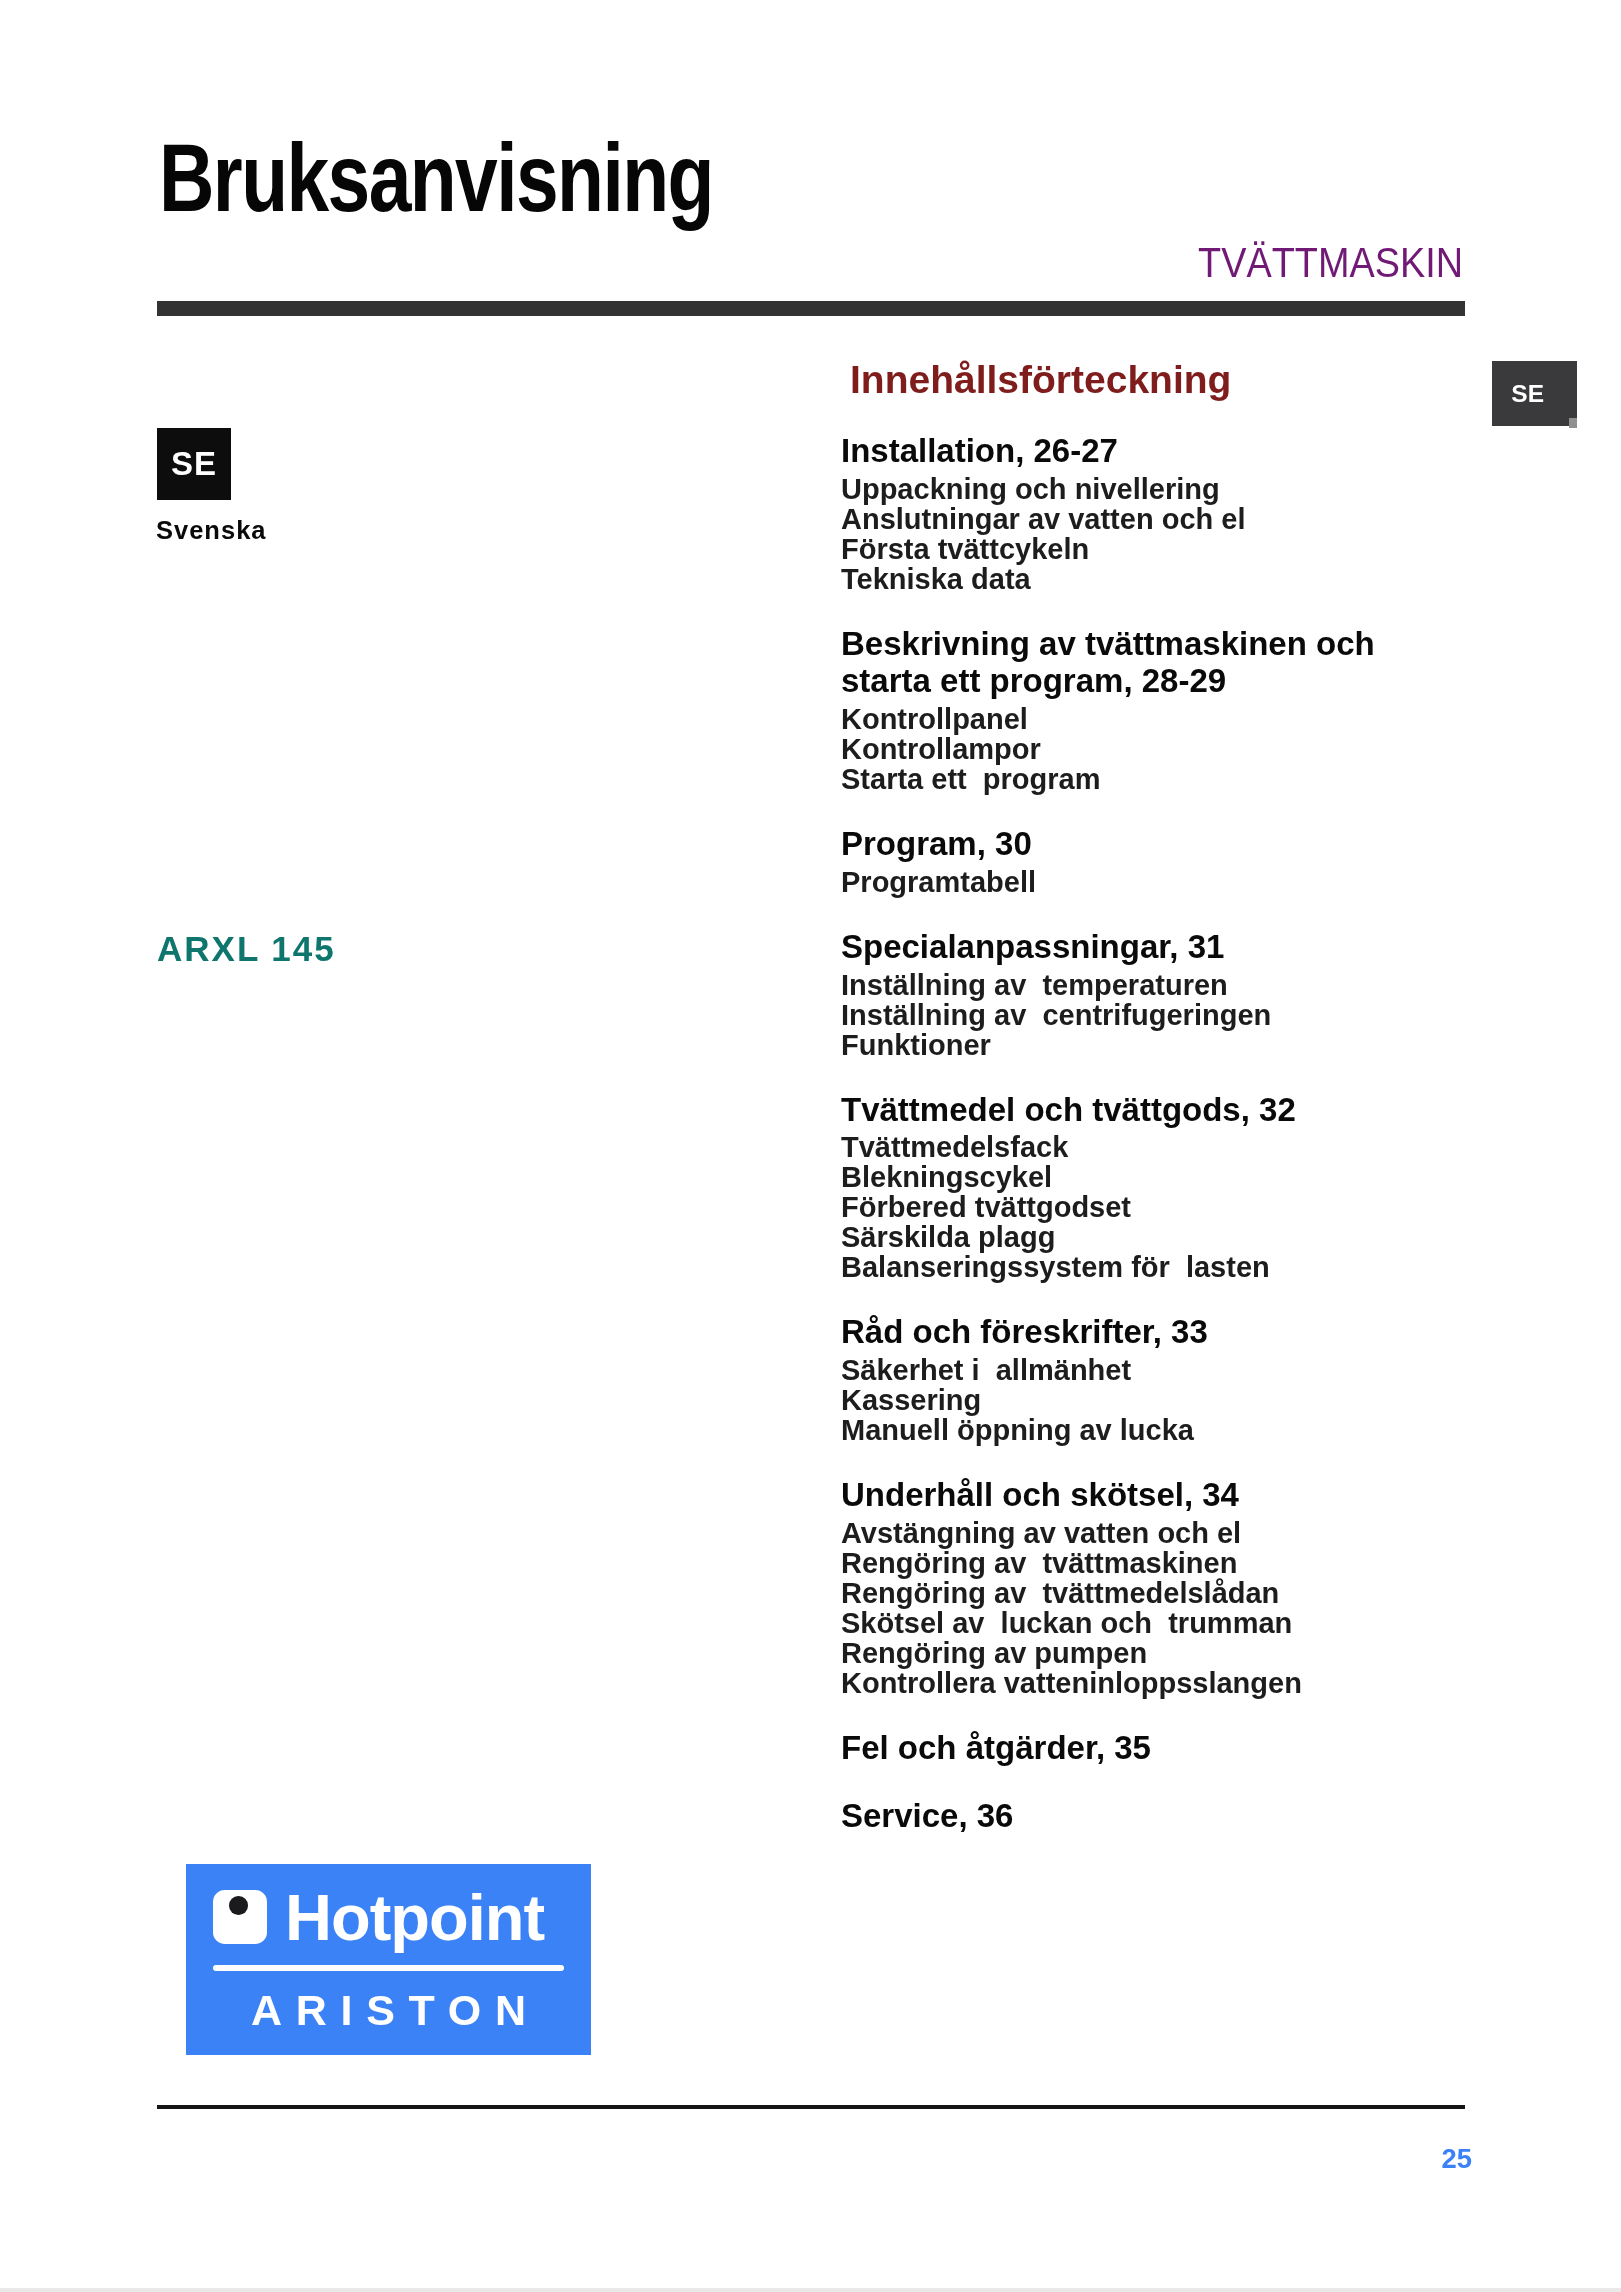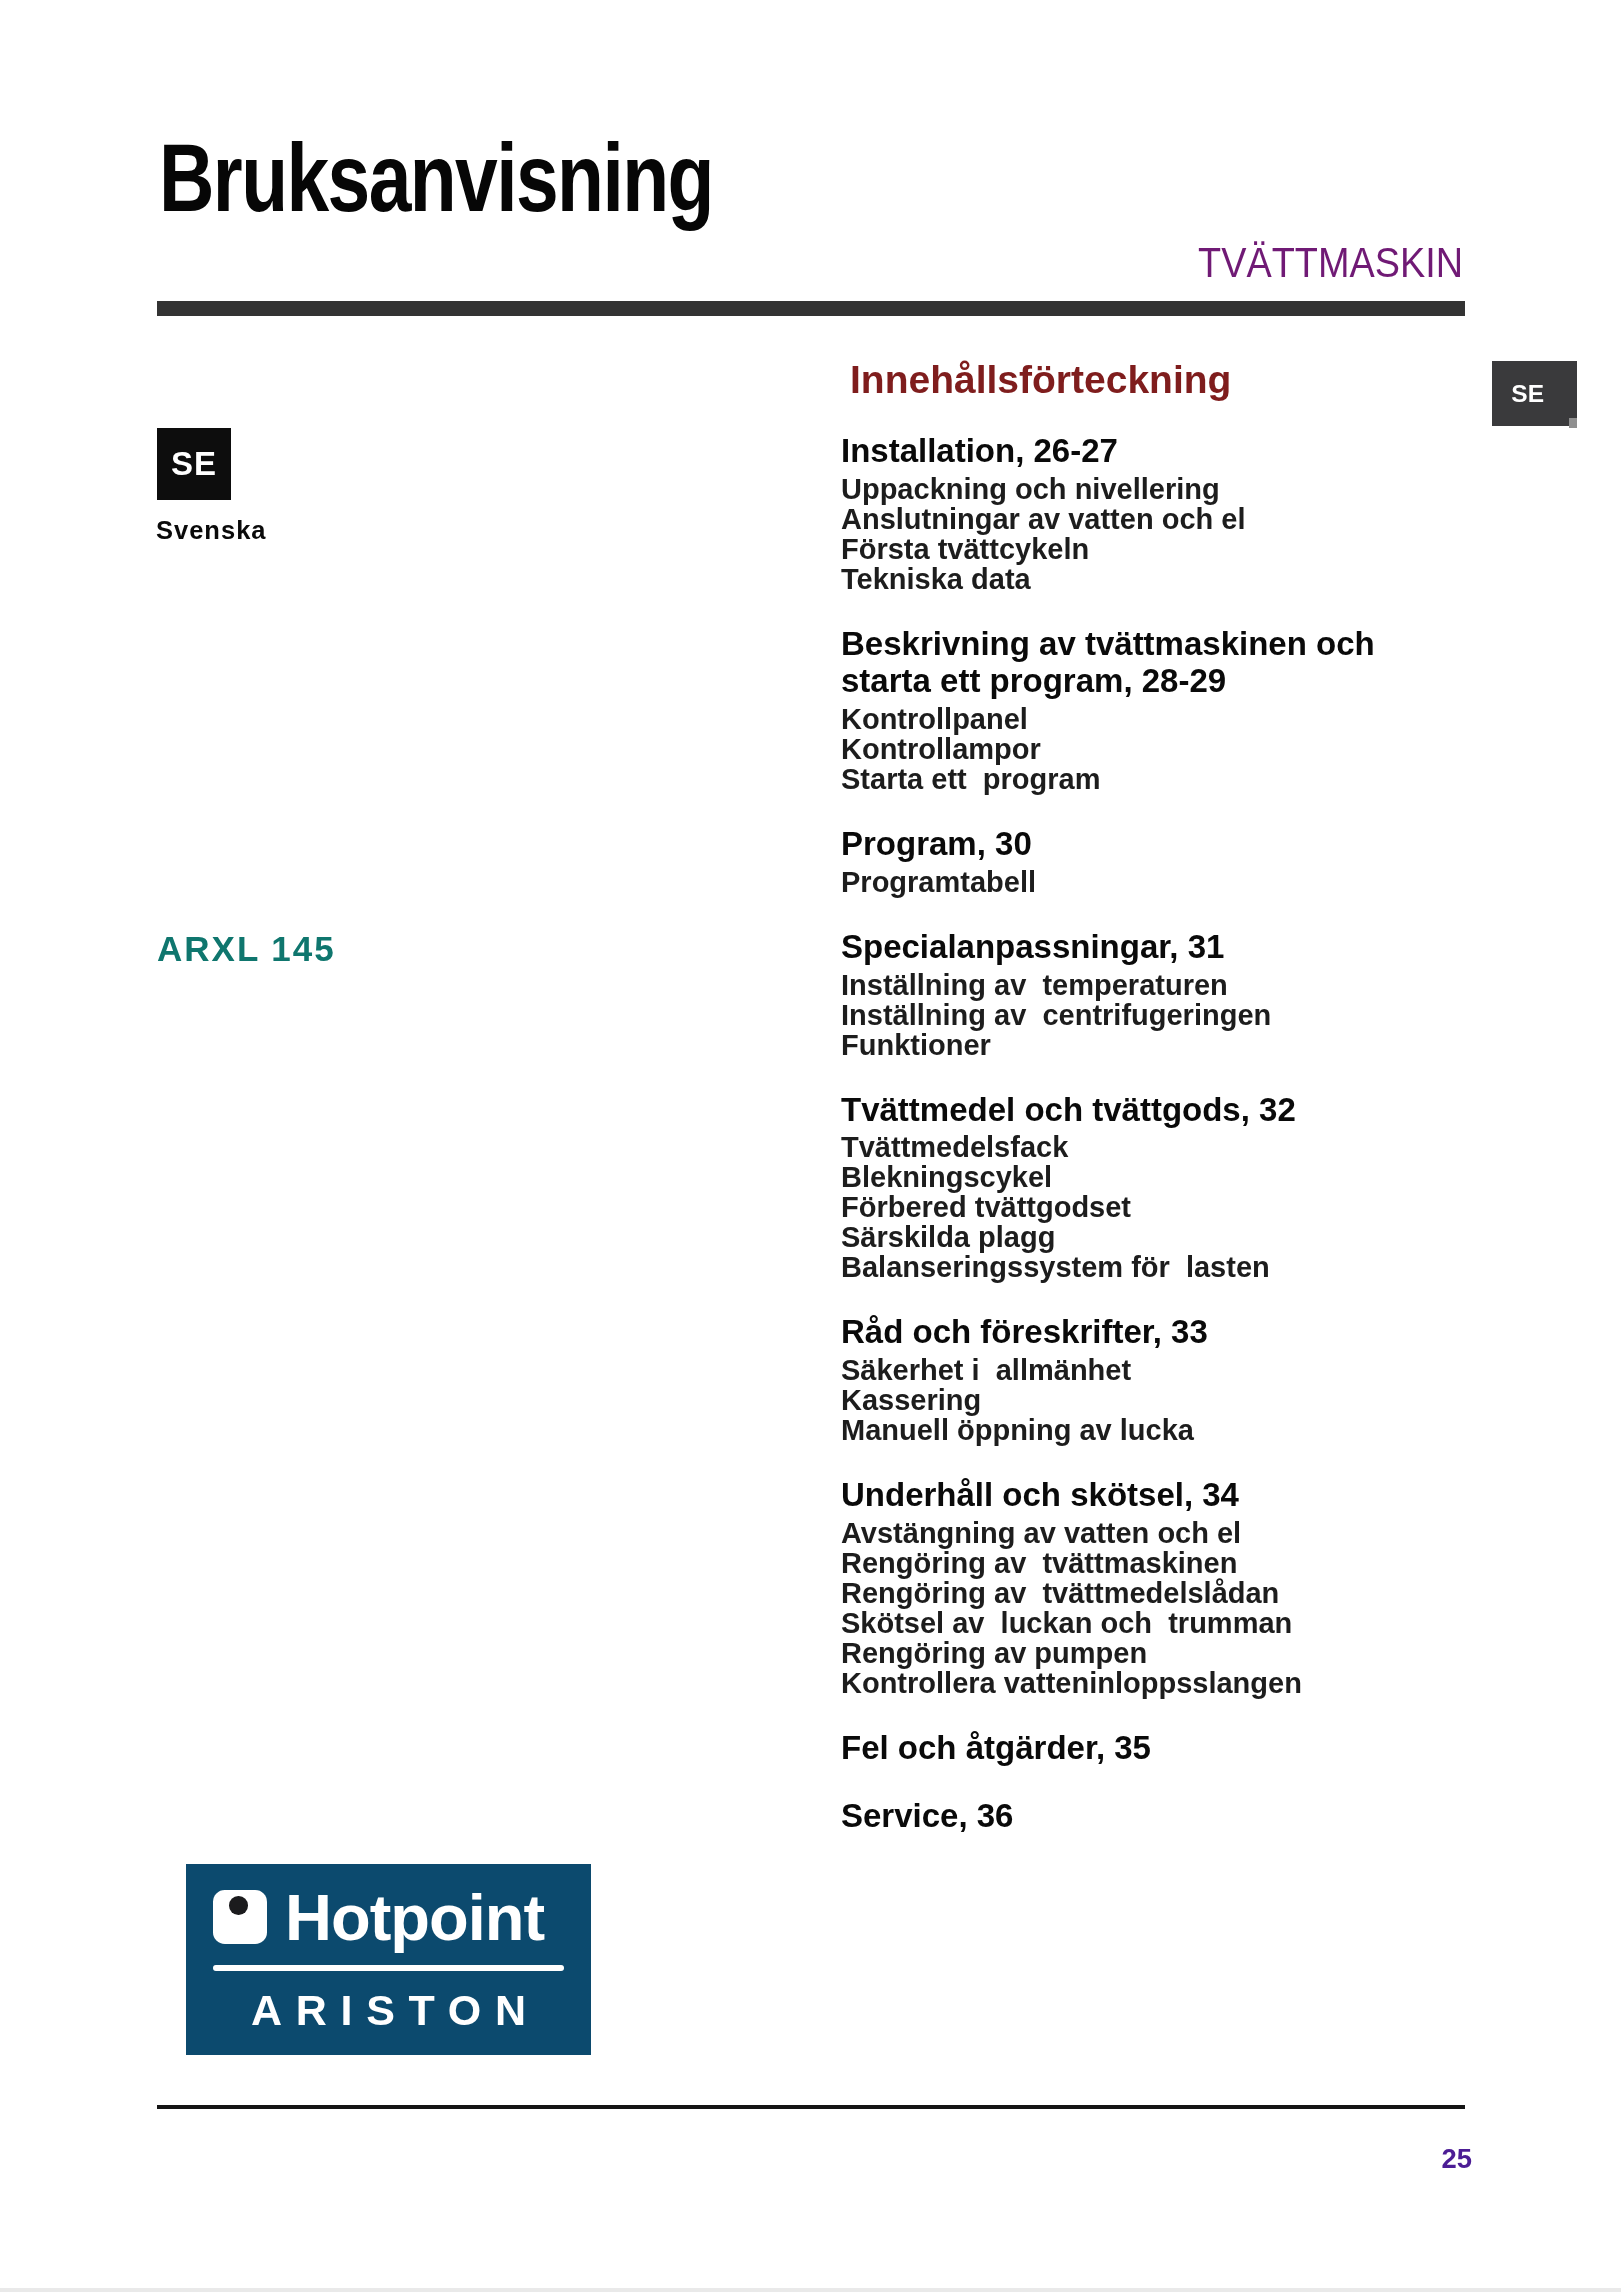--- a/index.html
+++ b/index.html
@@ -65,21 +65,21 @@
     white-space:pre-wrap;color:#0a0a0a;
   }
   .sec-items{margin:0;}
   .sec-items p{
     margin:0;font-size:29px;font-weight:700;line-height:30px;
     white-space:pre-wrap;color:#1d1d1d;
   }
   
   .logo{
     position:absolute;left:186px;top:1864px;width:405px;height:191px;
-    background:#0c4a6e;
+    background:#3b82f6;
   }
   .logo-icon{
     position:absolute;left:26.5px;top:25.5px;width:54px;height:54px;
     background:#fff;border-radius:11.8px;
   }
   .logo-icon .dot{
     position:absolute;left:16.7px;top:6.9px;width:18.6px;height:18.6px;
     background:#1b1b1d;border-radius:50%;
   }
   .brand{
@@ -95,21 +95,21 @@
     text-align:center;color:#fff;
     font-size:43px;font-weight:bold;letter-spacing:13.7px;text-indent:13.7px;
     white-space:nowrap;
   }
   
   .footer-rule{
     position:absolute;left:157px;top:2105px;width:1308px;height:3.9px;background:#151515;
   }
   .page-num{
     position:absolute;right:149px;top:2143px;
-    font-size:27.4px;font-weight:bold;color:#4c1d95;
+    font-size:27.4px;font-weight:bold;color:#3b82f6;
   }
 </style>
 </head>
 <body>
 
 <div class="page">
 
   <div class="doc-title">
     <span class="squeeze">Bruksanvisning</span>
   </div>

